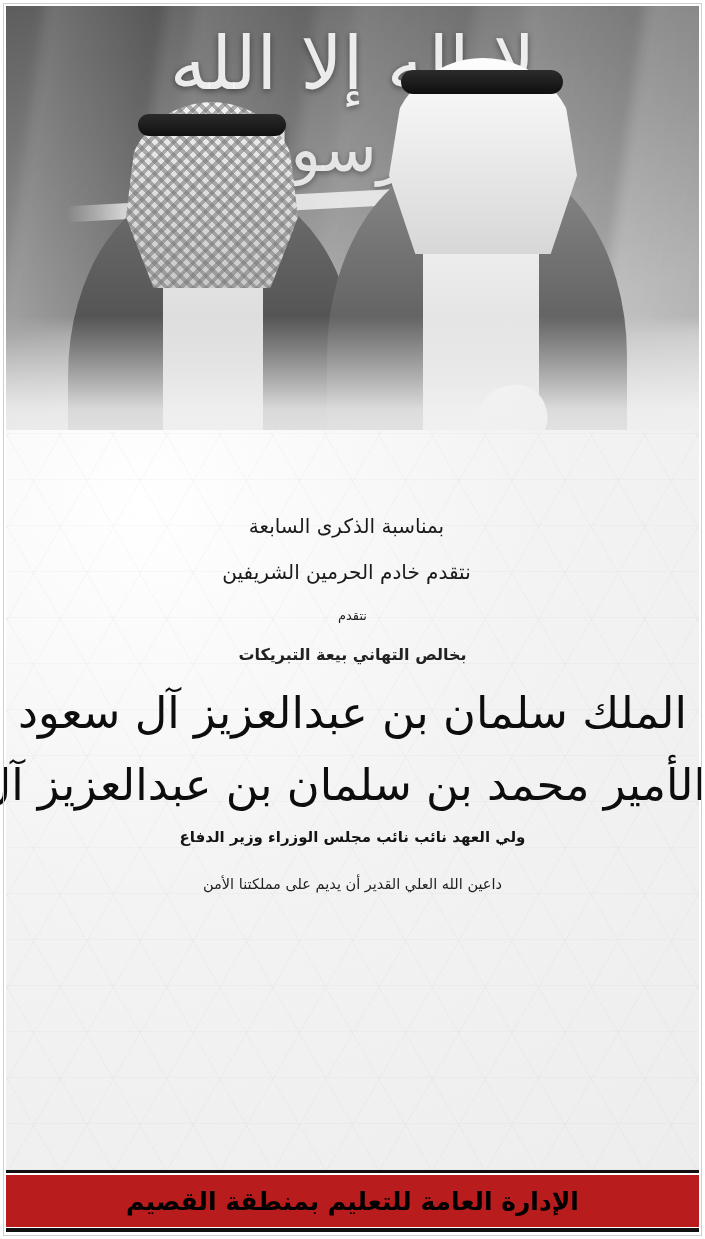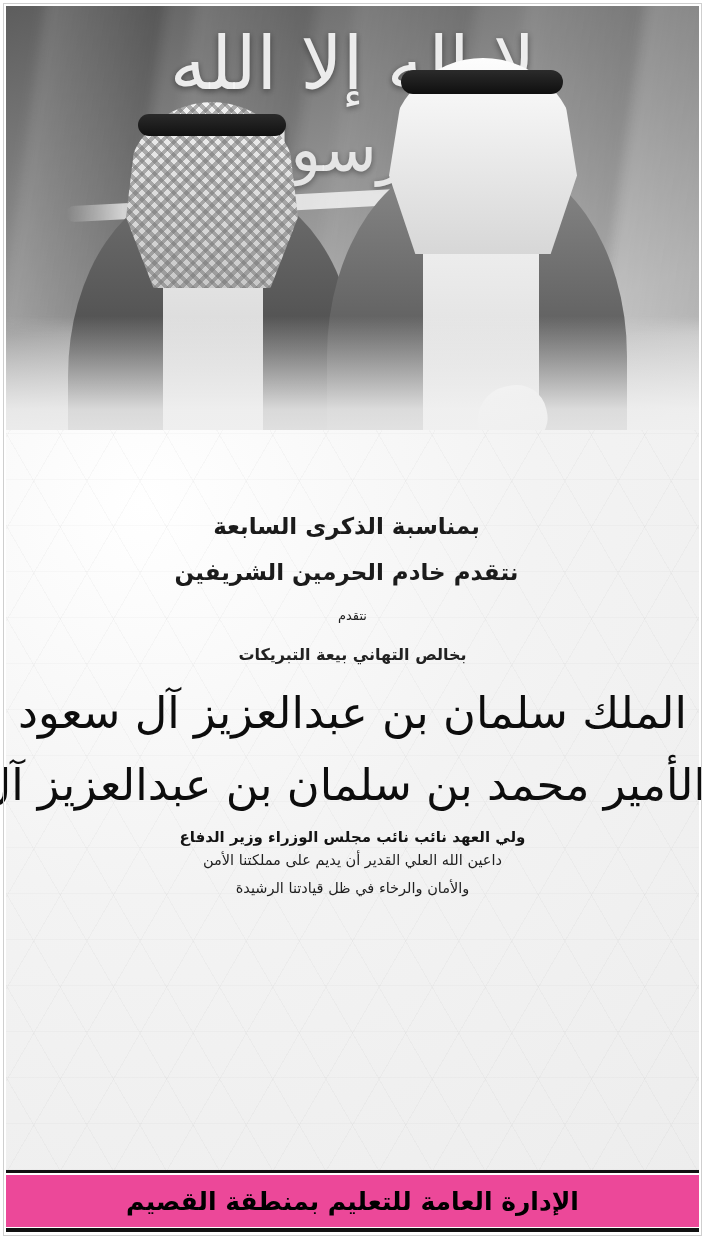--- a/index.html
+++ b/index.html
@@ -239,22 +239,22 @@
     line-height: 30px;
     letter-spacing: 1px;
     padding: 12px;
     box-sizing: border-box;
     text-align: center;
     direction: rtl;
   }
 
   .hdr-main {
     font-family: "DejaVu Sans", sans-serif;
-    font-weight: bold;
-    font-size: 23px;
+    font-weight: normal;
+    font-size: 20px;
     line-height: 36px;
     color: #1b1b1b;
     margin: 10px 12px 2px 0;
     direction: rtl;
   }
   .sub-small {
     font-family: "DejaVu Sans", sans-serif;
     font-size: 13px;
     line-height: 27px;
     color: #222;
@@ -294,21 +294,21 @@
     font-size: 15px;
     color: #141414;
     margin-top: 12px;
     direction: rtl;
   }
   .dua {
     font-family: "DejaVu Sans", sans-serif;
     font-size: 14.5px;
     line-height: 28px;
     color: #1f1f1f;
-    margin-top: 0;
+    margin-top: 24px;
     direction: rtl;
     text-align: center;
   }
 
   
   .rule {
     position: absolute;
     left: 6px;
     width: 693px;
     background: #111;
@@ -318,21 +318,21 @@
 
   .footer {
     position: absolute;
     left: 6px;
     top: 1175px;
     width: 693px;
     height: 52px;
     display: flex;
     align-items: center;
     justify-content: center;
-    background: #ec4899;
+    background: #b91c1c;
   }
   .footer-text {
     font-family: "DejaVu Sans", sans-serif;
     font-weight: bold;
     font-size: 25px;
     color: #000;
     direction: rtl;
     letter-spacing: 0px;
   }
 
@@ -397,21 +397,20 @@
       <div class="sub-small sub-bold">بخالص التهاني بيعة التبريكات</div>
 
       <div class="calligraphy">الملك سلمان بن عبدالعزيز آل سعود</div>
 
 
       <div class="calligraphy second">الأمير محمد بن سلمان بن عبدالعزيز آل سعود</div>
 
       <div class="title-line">ولي العهد نائب نائب مجلس الوزراء وزير الدفاع</div>
 
       <div class="dua">داعين الله العلي القدير أن يديم على مملكتنا الأمن</div>
-      <div class="dua">والأمان والرخاء في ظل قيادتنا الرشيدة</div>
     </div>
   </div>
 
   <div class="rule top"></div>
   <div class="footer">
     <div class="footer-text">الإدارة العامة للتعليم بمنطقة القصيم</div>
   </div>
   <div class="rule bottom"></div>
 
   <div class="frame"></div>

